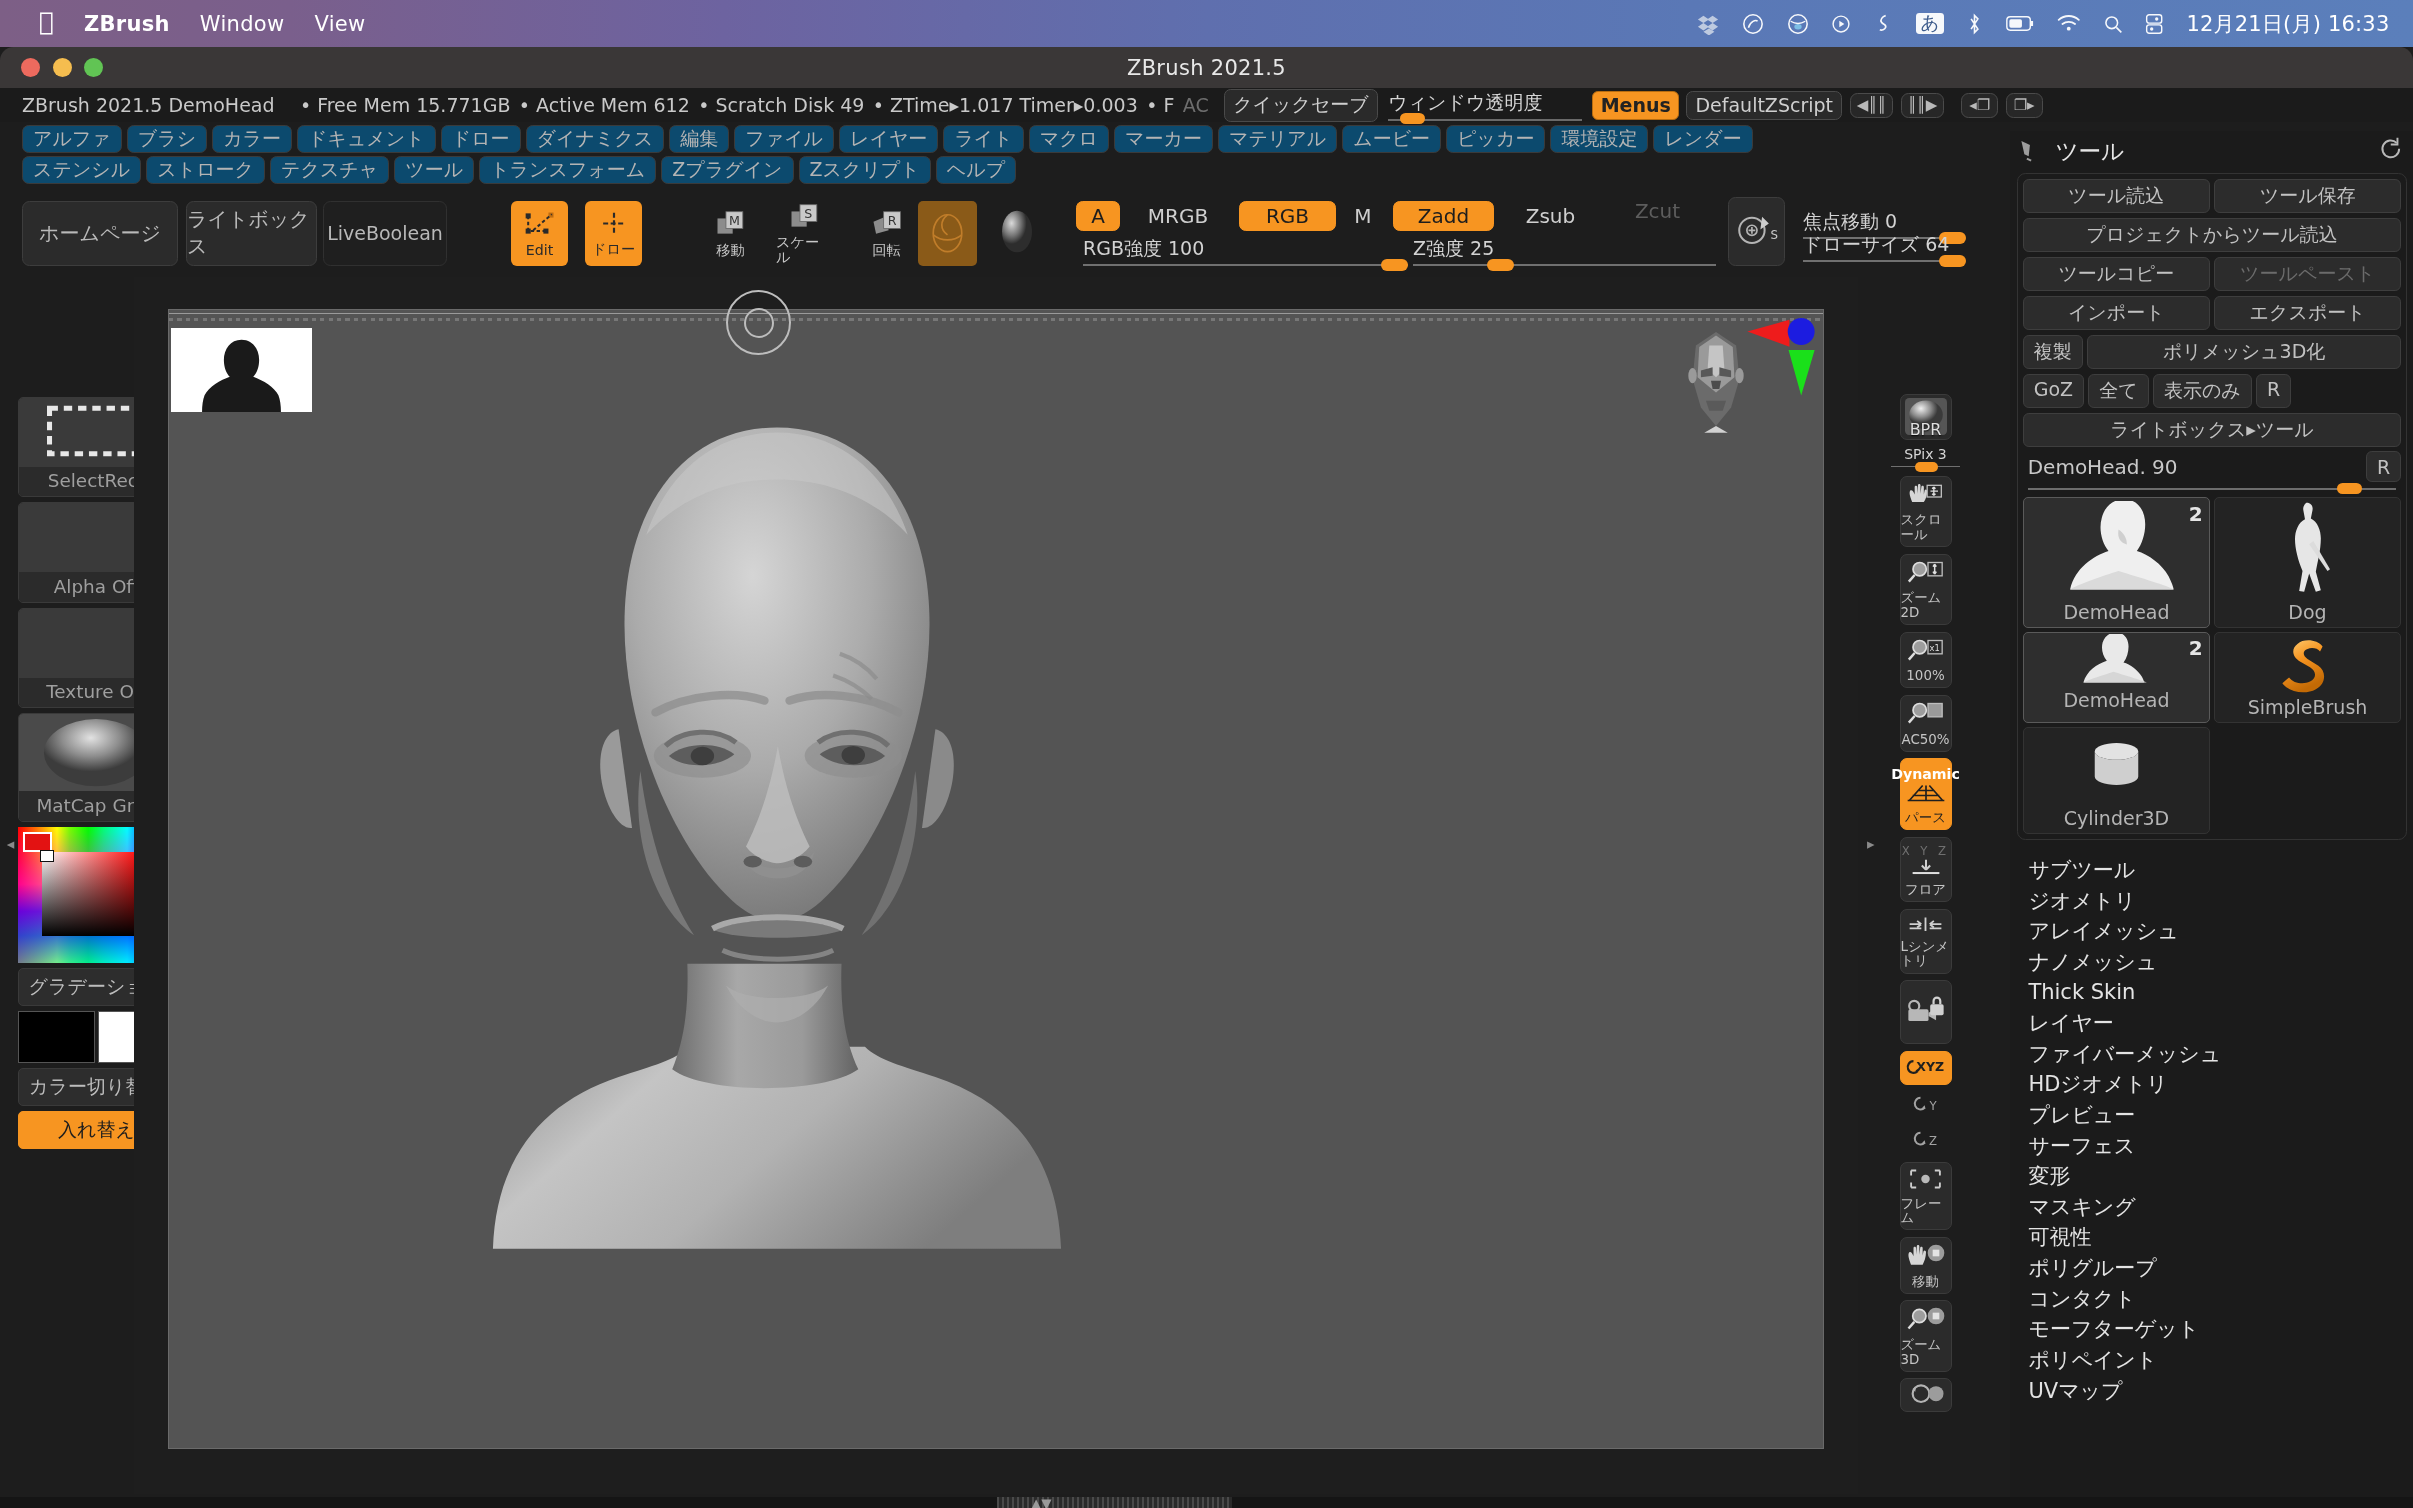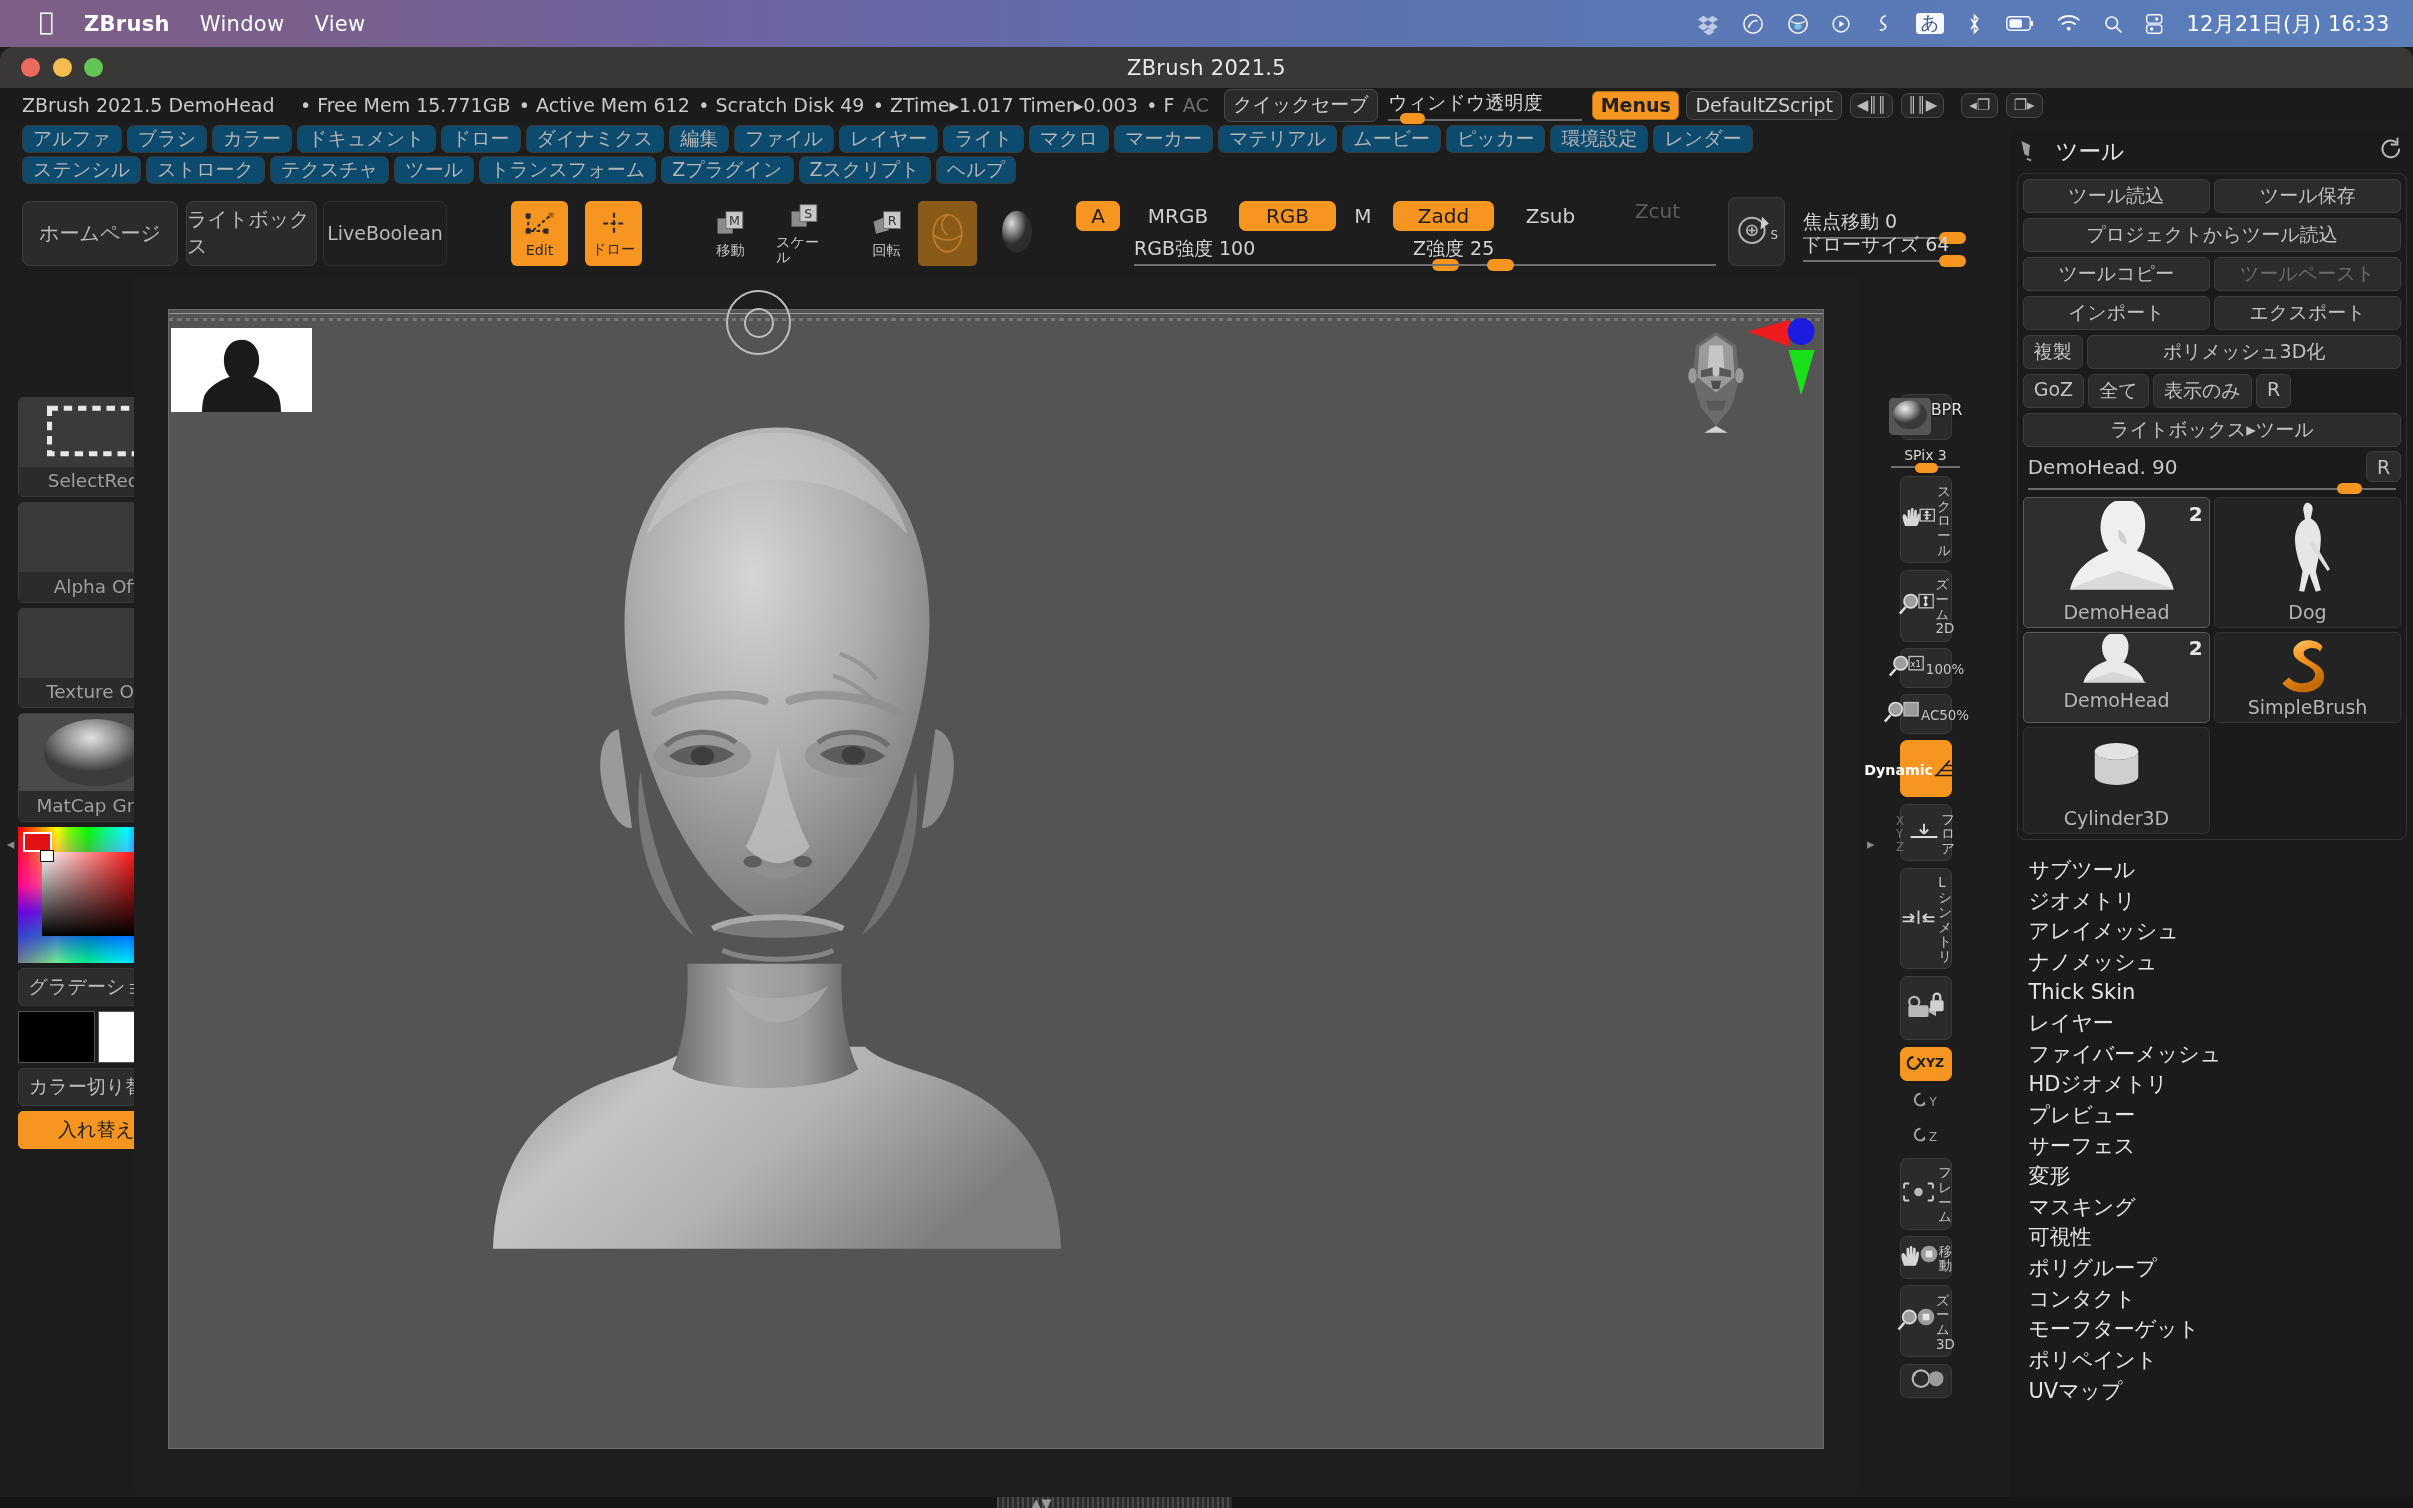--- a/index.html
+++ b/index.html
@@ -138,21 +138,21 @@
   .cv-topline { position: absolute; left: 0; top: 3.4px; width: 100%; height: 0.8px; background: #9a9a9a; }
   .cv-dashline { position: absolute; left: 0; top: 8.4px; width: 100%; height: 2.5px;
     background: repeating-linear-gradient(90deg, #777 0 4.2px, #555 4.2px 8.4px); }
   .cv-thumb { position: absolute; left: 1.7px; top: 18.4px; width: 141px; height: 84px; background: #fff; }
   .brushcircle { position: absolute; border: 2.5px solid #bdbdbd; border-radius: 50%; }
 
   
   .rtools { position: absolute; left: 1881px; top: 347px; width: 89px; }
   .rt-btn {
     width: 52px; margin: 0 auto 6.7px; border: 0.8px solid #3b3b3b; border-radius: 7px; background: #2b2b2b;
-    display: flex; flex-direction: row; align-items: center; justify-content: center;
+    display: flex; flex-direction: column; align-items: center; justify-content: center;
     color: #c5c5c5; padding: 5px 0 3.4px;
   }
   .rt-btn.on { background: #f79521; border-color: #f79521; color: #1f1f1f; }
   .rt-btn .ic { font-size: 22px; line-height: 1; }
   .rt-btn .tx { font-size: 13.4px; line-height: 1.1; margin-top: 2.5px; }
   .rt-slider { width: 72px; margin: 0 auto 6.7px; position: relative; color: #d6d6d6; font-size: 14px; text-align: center; padding-bottom: 6.7px; }
   .rt-slider .track { position: absolute; left: 1.7px; right: 1.7px; bottom: 1.7px; height: 1.7px; background: #6f6f6f; }
   .rt-slider .knob { position: absolute; left: 25px; bottom: -3.4px; width: 23.5px; height: 10px; border-radius: 5px; background: #f79521; }
   .rt-plain { width: 52px; margin: 0 auto 5px; text-align: center; color: #9b9b9b; font-size: 20px; }
 
@@ -417,21 +417,21 @@
       </div>
 
       <div class="modebtn on" style="left:1076px;top:8.4px;width:44px;height:30px;">A</div>
       <div class="modebtn" style="left:1125px;top:8.4px;width:106px;height:30px;border:none;background:transparent;">MRGB</div>
       <div class="modebtn on" style="left:1239px;top:8.4px;width:97px;height:30px;">RGB</div>
       <div class="modebtn" style="left:1341px;top:8.4px;width:44px;height:30px;border:none;background:transparent;">M</div>
       <div class="modebtn on" style="left:1393px;top:8.4px;width:101px;height:30px;">Zadd</div>
       <div class="modebtn" style="left:1500px;top:8.4px;width:101px;height:30px;border:none;background:transparent;">Zsub</div>
       <div class="modebtn disabled" style="left:1607px;top:4px;width:101px;height:30px;border:none;background:transparent;">Zcut</div>
 
-      <div class="tslider" style="left:1134px;top:44px;width:325px;">
+      <div class="tslider" style="left:1083px;top:44px;width:325px;">
         <span>RGB強度 100</span>
         <span class="track" style="width:325px"></span>
         <span class="knob" style="left:298px"></span>
       </div>
       <div class="tslider" style="left:1413px;top:44px;width:303px;">
         <span>Z強度 25</span>
         <span class="track" style="width:303px"></span>
         <span class="knob" style="left:74px"></span>
       </div>
 

